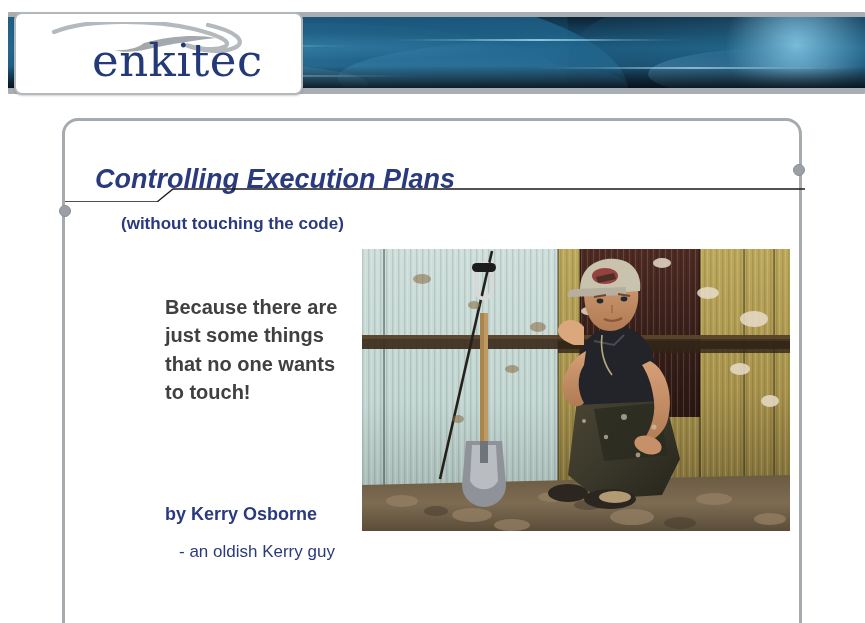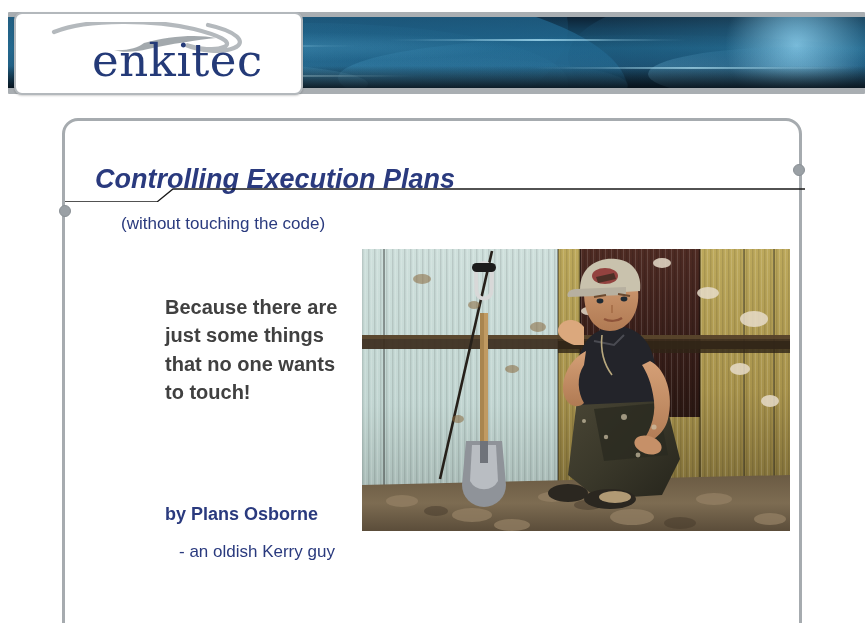--- a/index.html
+++ b/index.html
@@ -144,21 +144,21 @@
     font-weight: bold;
     font-style: italic;
     color: #2a3a7e;
     letter-spacing: 0px;
     white-space: nowrap;
   }
   #subtitle {
     position: absolute;
     left: 56px; top: 93px;
     font-size: 17px;
-    font-weight: normal;
+    font-weight: bold;
     color: #2a3a7e;
     white-space: nowrap;
   }
 
   #tagline {
     position: absolute;
     left: 100px; top: 172px;
     width: 190px;
     font-size: 20px;
     font-weight: bold;
@@ -237,21 +237,21 @@
     <path d="M0,14 L92,14 L108,1 L740,1" fill="none" stroke="#1a1a1a" stroke-width="1.3"></path>
   </svg>
 
   <div id="node-left"></div>
   <div id="node-right"></div>
 
   <div id="subtitle">(without touching the code)</div>
 
   <div id="tagline">Because there are just some things that no one wants to touch!</div>
 
-  <div id="byline">by Plans Osborne</div>
+  <div id="byline">by Kerry Osborne</div>
   <div id="byline-sub">- an oldish Kerry guy</div>
 
   <div id="photo">
     <svg width="428" height="282" viewBox="0 0 428 282">
       <defs>
         <linearGradient id="wallL" x1="0" y1="0" x2="0" y2="1">
           <stop offset="0" stop-color="#cfe0dc"></stop>
           <stop offset="0.55" stop-color="#c2d6d2"></stop>
           <stop offset="1" stop-color="#9fb0ab"></stop>
         </linearGradient>

